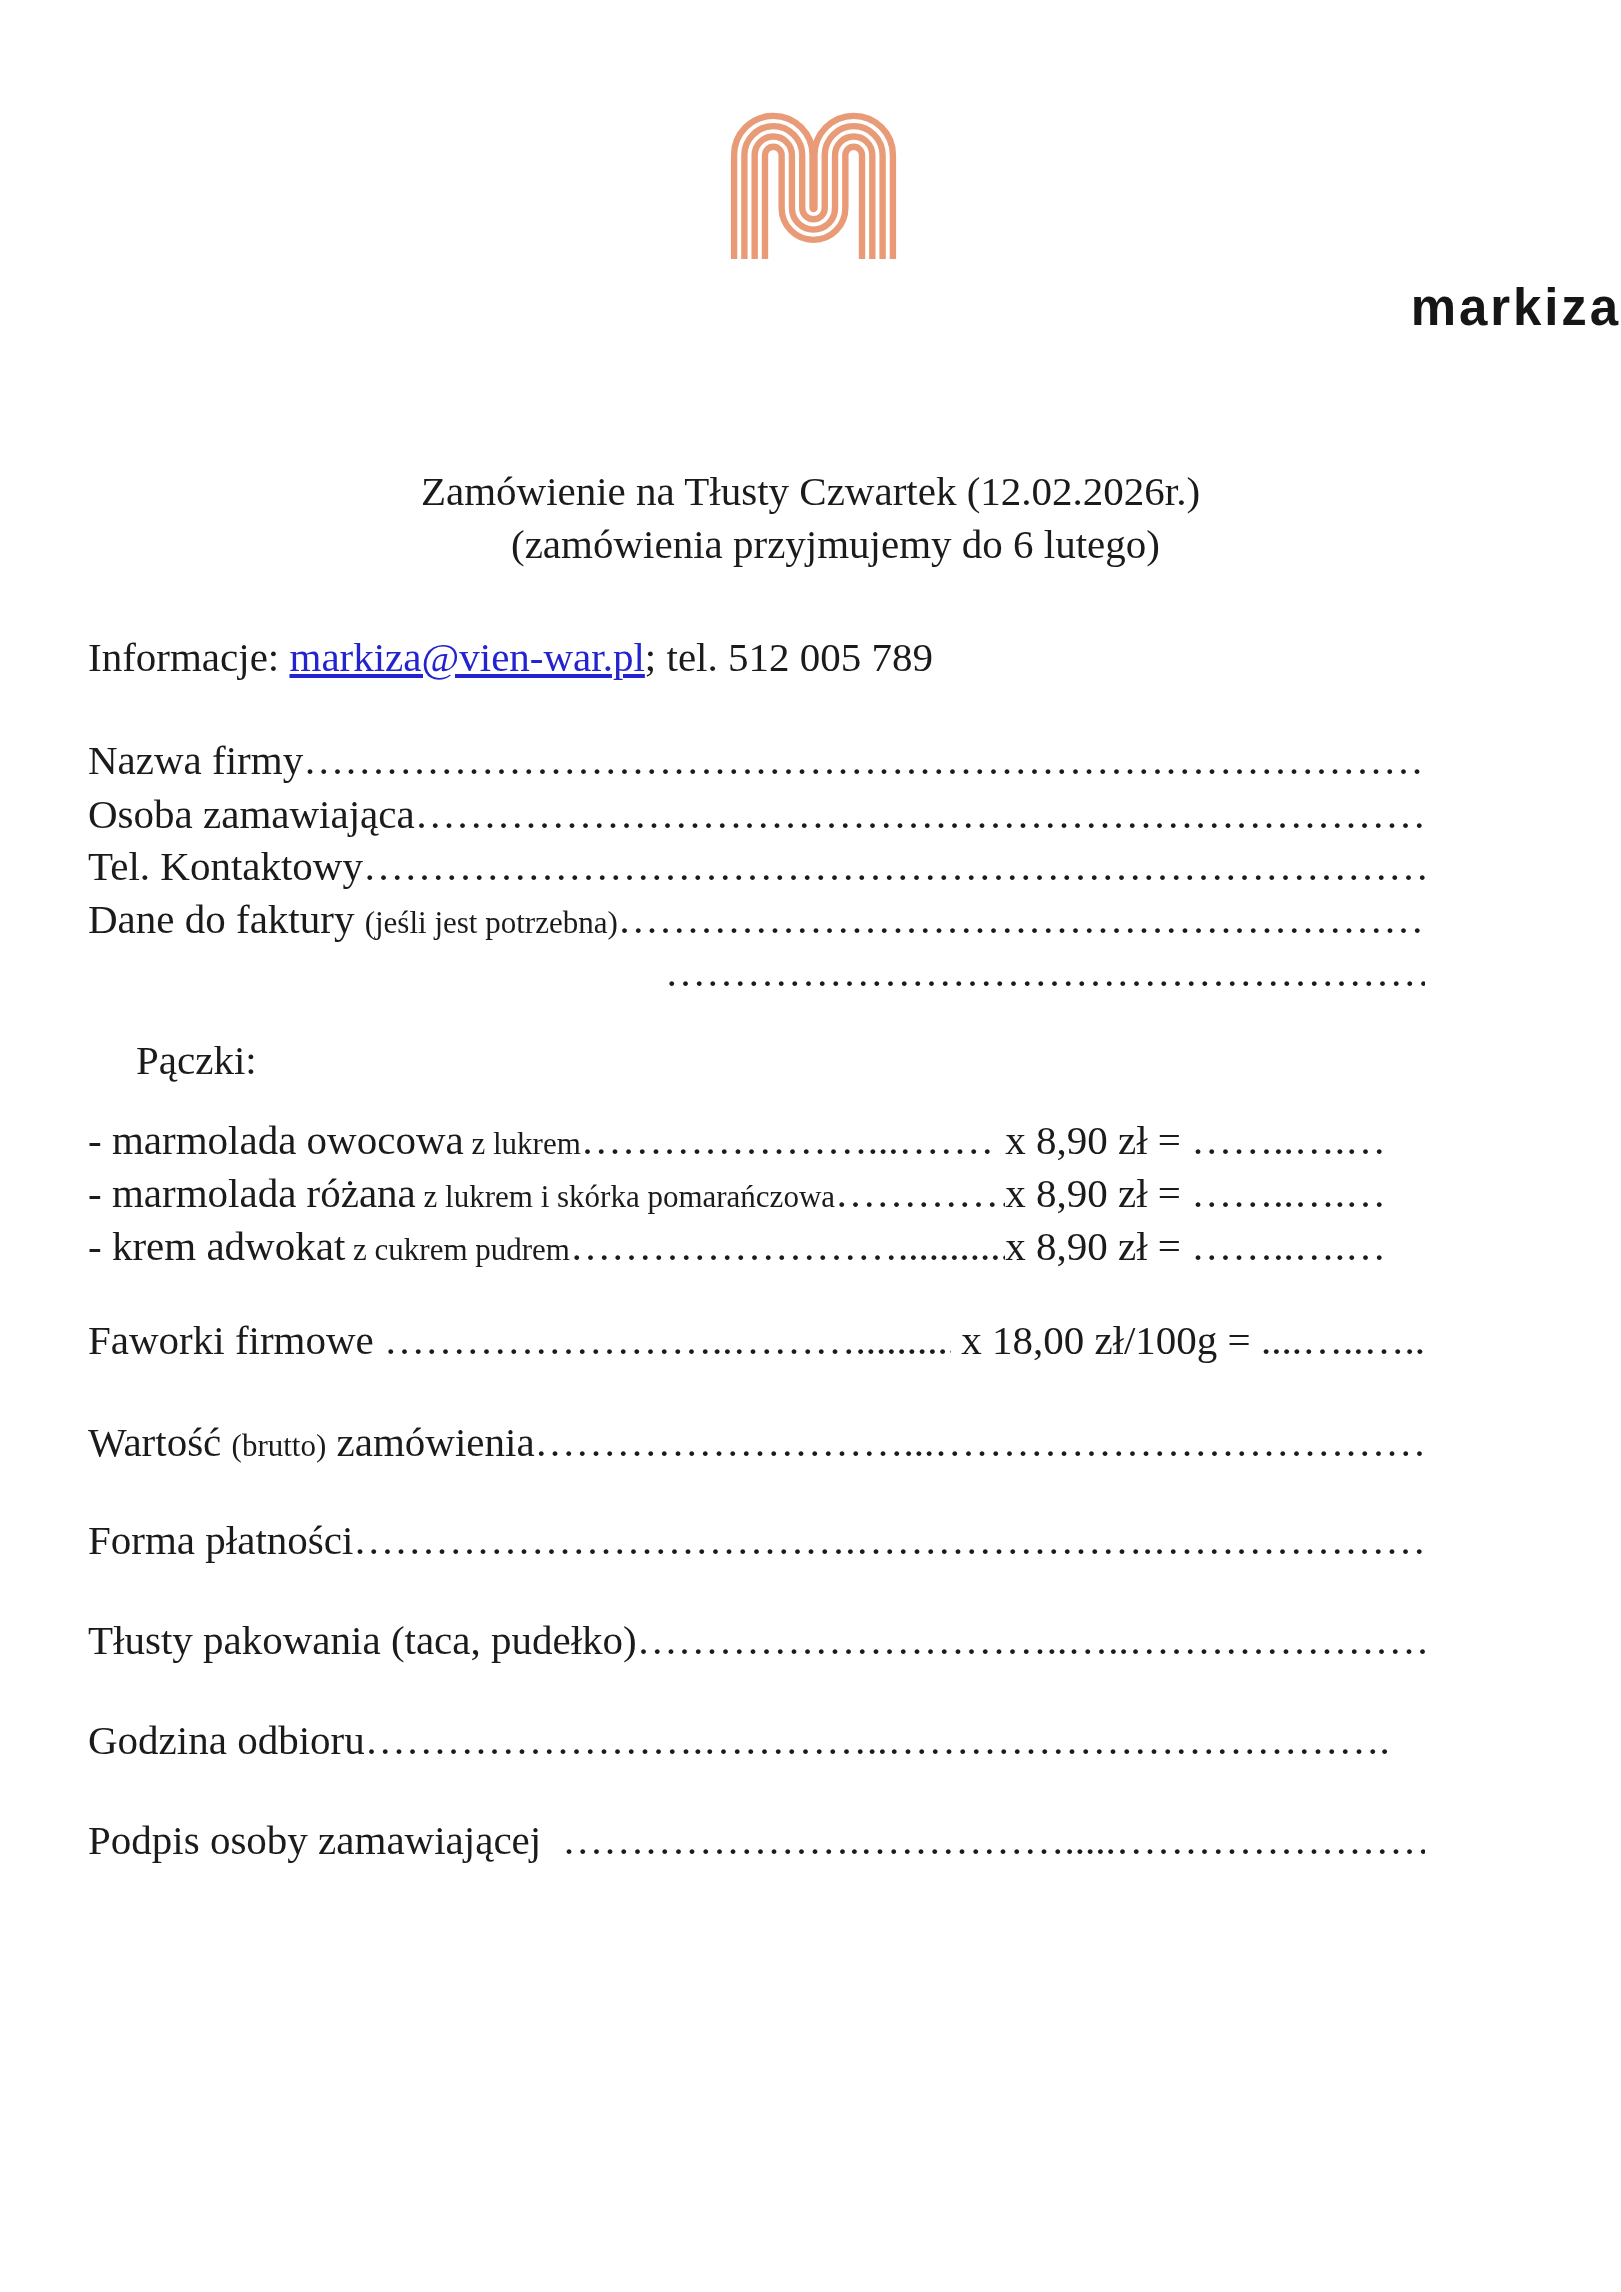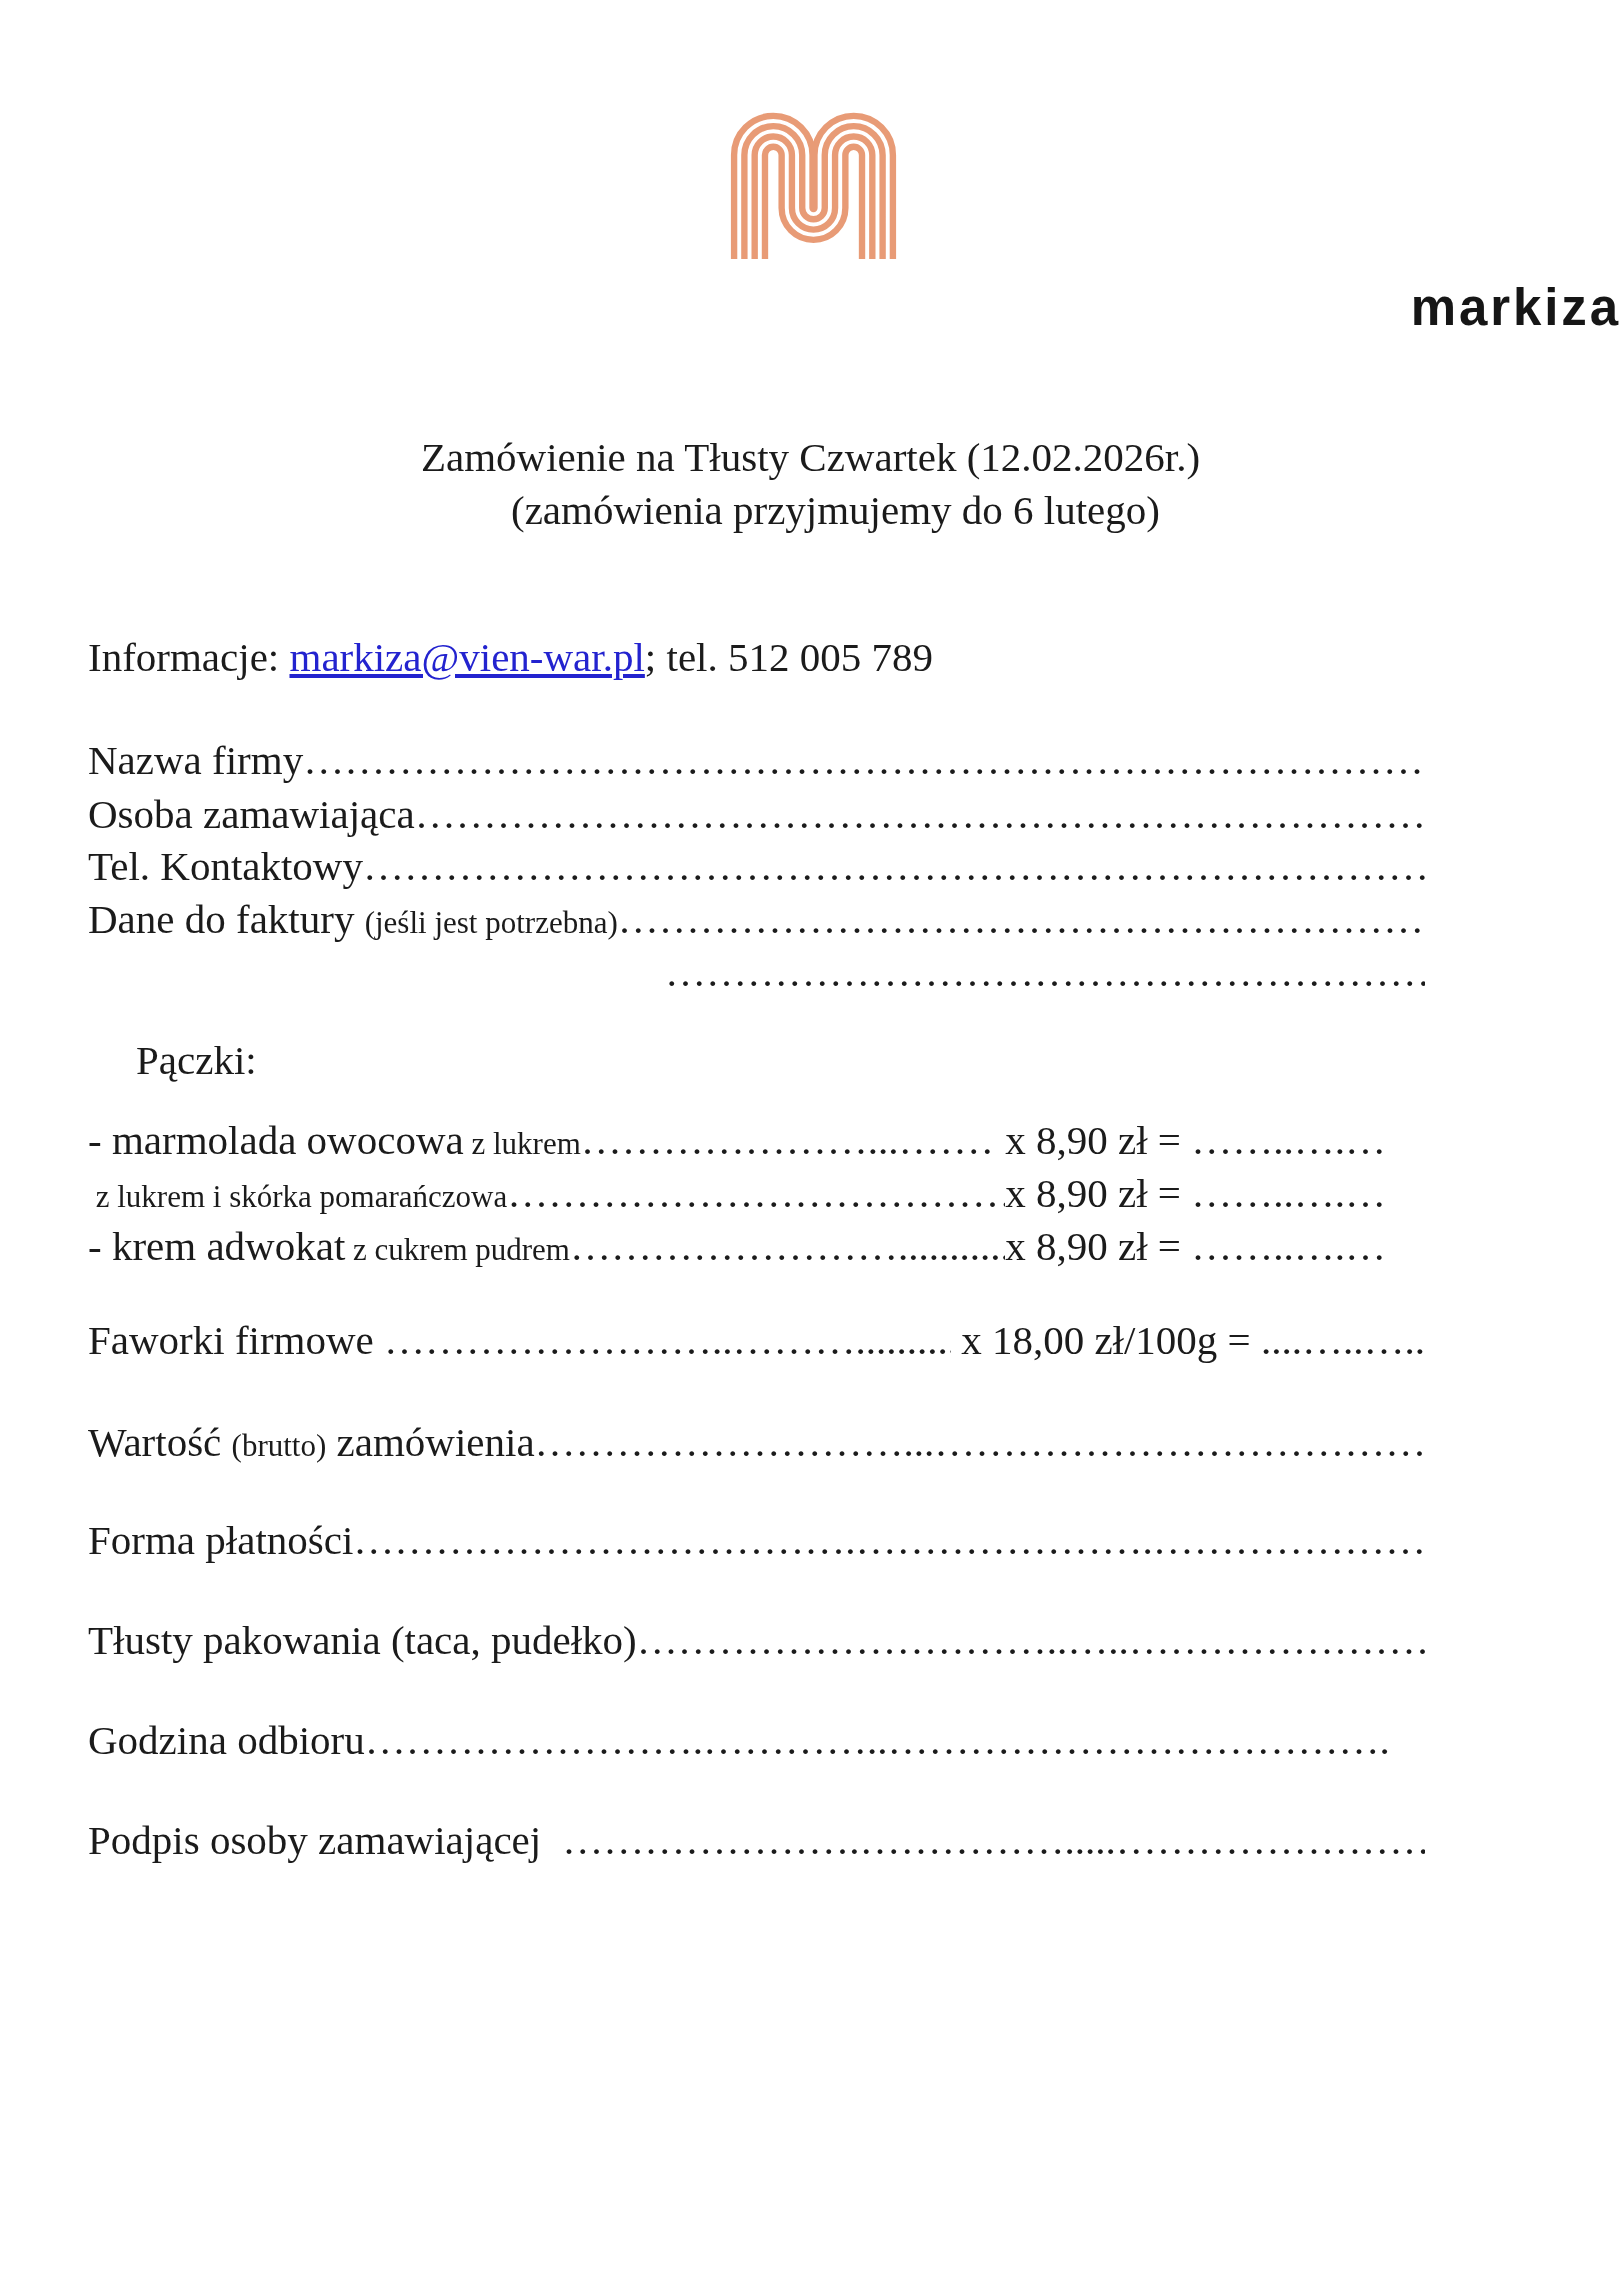--- a/index.html
+++ b/index.html
@@ -9,21 +9,21 @@
     font-family:"Liberation Serif","DejaVu Serif",serif;
   }
   
   #logo{position:absolute;left:730px;top:110px;width:167px;height:149px;}
   #wordmark{
     position:absolute;top:278px;left:0;width:100%;text-align:right;
     font-family:"Liberation Sans","DejaVu Sans",sans-serif;
     font-weight:bold;font-size:51px;letter-spacing:2.9px;color:#161616;
   }
   
-  .title-line{position:absolute;left:0;width:100%;text-align:center;font-size:41px;line-height:53px;}
+  .title-line{position:absolute;left:0;width:100%;text-align:center;font-size:41px;line-height:53px;margin-top:34px;}
   #title1{top:431px;}
   #title2{top:484px;padding-left:25px;}
   
   #info{position:absolute;left:88px;top:632px;font-size:41px;line-height:51px;white-space:pre;}
   #info a.email{color:#2323cf;text-decoration:underline;cursor:pointer;}
   
   .line{
     position:absolute;left:88px;right:196px;
     display:flex;align-items:baseline;
     font-size:41px;line-height:51px;white-space:pre;justify-content:space-between;
@@ -66,21 +66,21 @@
 <div class="line" id="f-tel"><span>Tel. Kontaktowy</span><span class="fill"><span>………………………………………………………………………………</span></span></div>
 
 <div class="line" id="f-dane"><span>Dane do faktury </span><span class="sm">(jeśli jest potrzebna)</span><span class="fill"><span>………………………………………………………………………………</span></span></div>
 
 <div class="line" id="f-cont"><span class="fill"><span>………………………………………………………………………………</span></span></div>
 
 <div id="heading-paczki">Pączki:</div>
 
 <div class="line r240" id="item-1"><span>- marmolada owocowa</span><span class="sm"> z lukrem</span><span class="fill"><span>…………………...…………………………………</span></span><span class="price"> x 8,90 zł = </span><span class="tail">……..….…</span></div>
 
-<div class="line r240" id="item-2"><span class="sm"> z lukrem i skórka pomarańczowa</span><span class="fill"><span>………………………………………………………</span></span><span class="price">x 8,90 zł = </span><span class="tail">……..….…</span></div>
+<div class="line r240" id="item-2"><span>- marmolada różana</span><span class="sm"> z lukrem i skórka pomarańczowa</span><span class="fill"><span>………………………………………………………</span></span><span class="price">x 8,90 zł = </span><span class="tail">……..….…</span></div>
 
 <div class="line r240" id="item-3"><span>- krem adwokat</span><span class="sm"> z cukrem pudrem</span><span class="fill"><span>……………………...........................……………</span></span><span class="price">x 8,90 zł = </span><span class="tail">……..….…</span></div>
 
 <div class="line" id="f-faworki"><span>Faworki firmowe </span><span class="fill"><span>……………………..………................………………</span></span><span class="price"> x 18,00 zł/100g = </span><span class="tail">....…..…..</span></div>
 
 <div class="line" id="f-wartosc"><span>Wartość </span><span class="sm">(brutto)</span><span> zamówienia</span><span class="fill"><span>………………………...………………………………………</span></span></div>
 
 <div class="line" id="f-forma"><span>Forma płatności</span><span class="fill"><span>……………………………….………………….…………………</span></span></div>
 
 <div class="line" id="f-sposob"><span>Tłusty pakowania (taca, pudełko)</span><span class="fill"><span>…………………………..…..……………………………</span></span></div>

